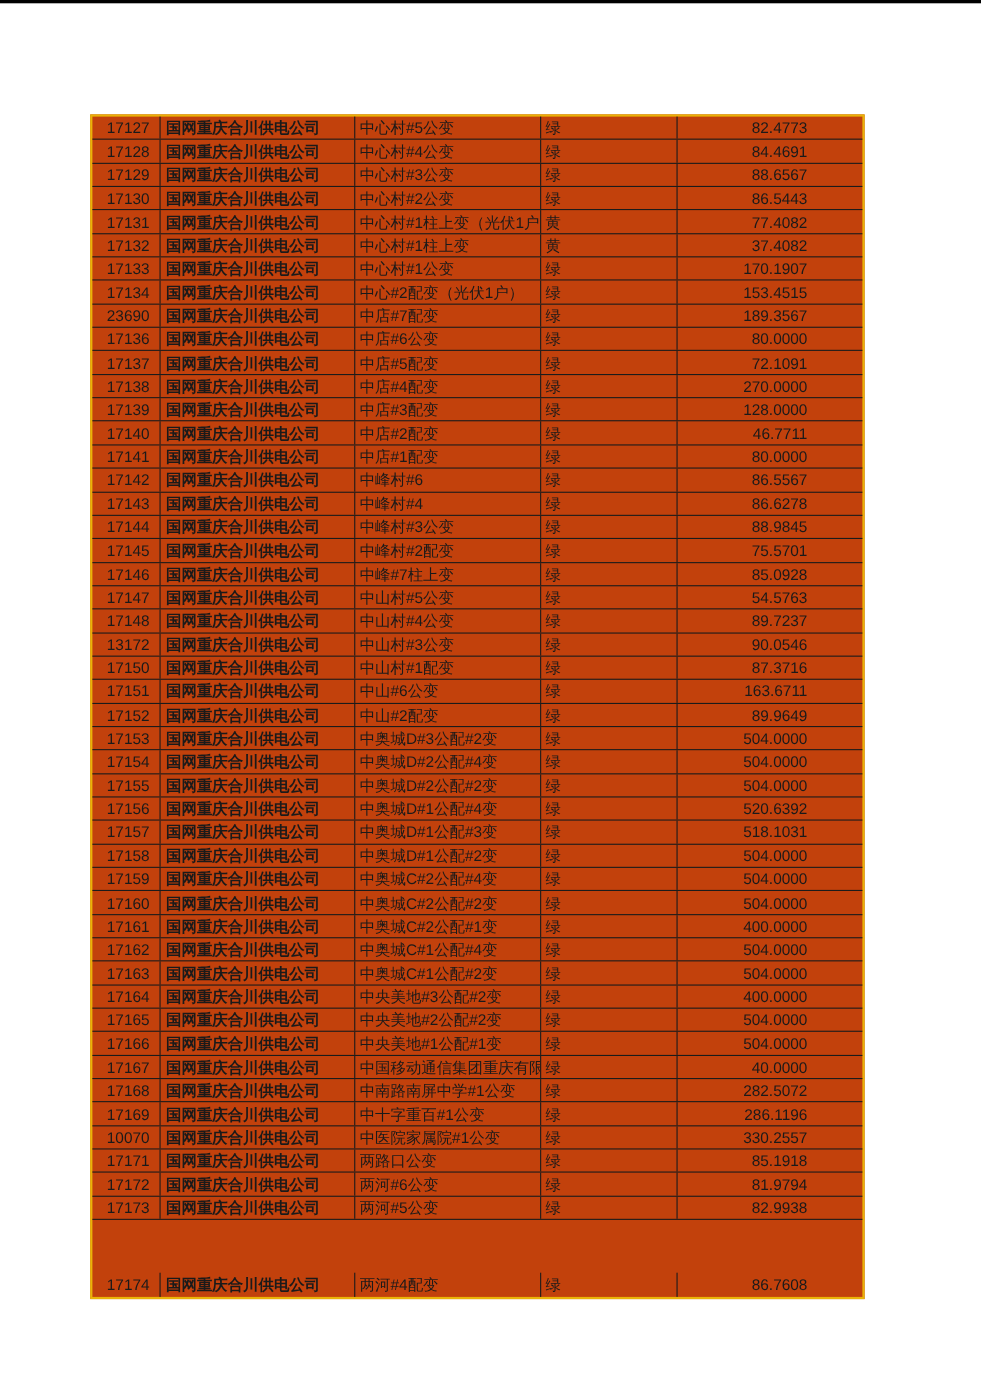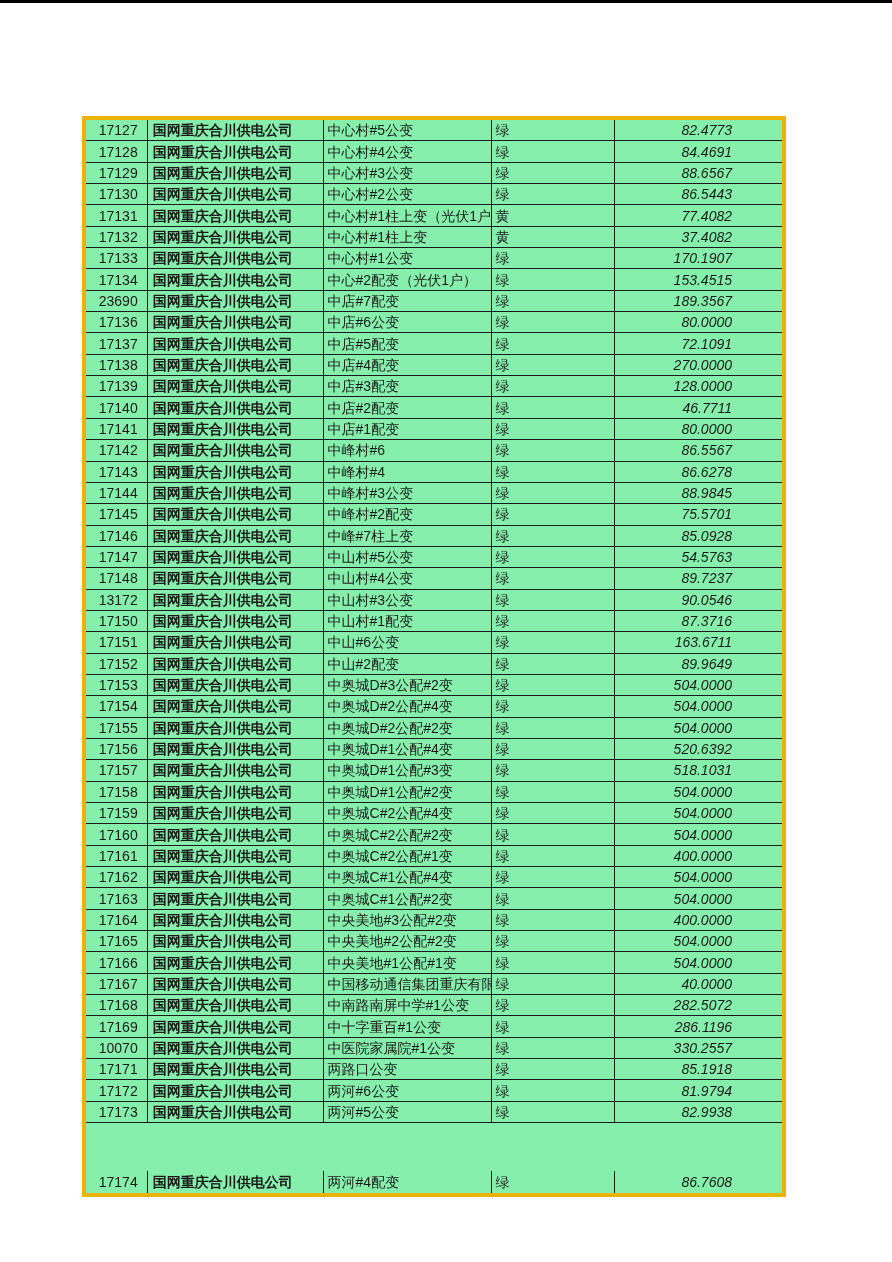--- a/index.html
+++ b/index.html
@@ -23,25 +23,25 @@
     position: absolute;
     top: 0;
     left: 0;
     width: 892px;
     height: 3px;
     background: #000000;
   }
   .data-table {
     position: absolute;
     left: 82px;
-    top: 116px;
+    top: 104px;
     width: 704px;
     box-sizing: border-box;
-    border: 4px solid #eab308;
-    background: #86efac;
+    border: 2px solid #eab308;
+    background: #c2410c;
   }
   .row {
     display: flex;
     height: 21.35px;
     box-sizing: border-box;
     border-bottom: 1.5px solid #1b1b1b;
   }
   .row:last-child {
     border-bottom: none;
     margin-top: 48px;
@@ -73,21 +73,20 @@
   }
   .c-status {
     width: 124px;
     padding-left: 4px;
   }
   .c-value {
     width: 168px;
     justify-content: flex-end;
     padding-right: 50px;
     border-right: none;
-    font-style: italic;
   }
 </style>
 </head>
 <body>
 
 <div class="page">
   <div class="top-rule"></div>
   <div class="data-table">
       <div class="row">
         <div class="cell c-no">17127</div>

